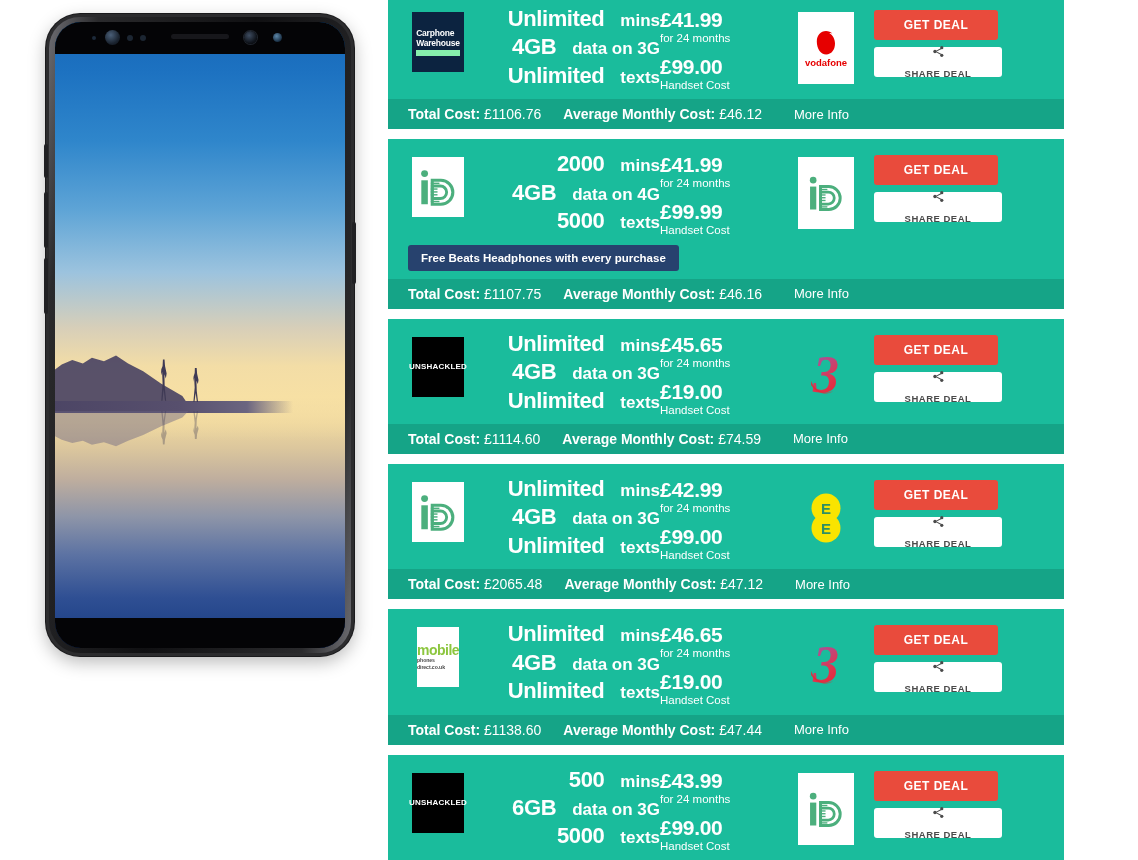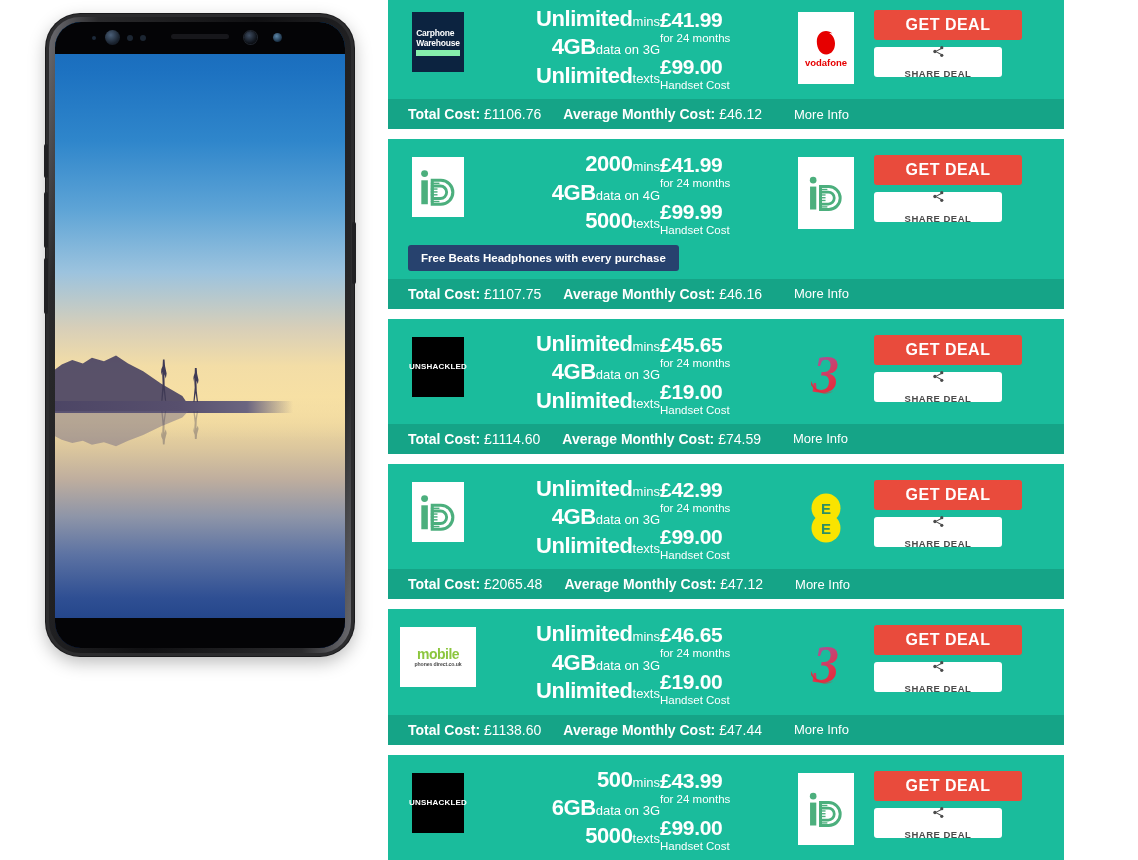--- a/index.html
+++ b/index.html
@@ -81,42 +81,42 @@
   .col-alloc { width:160px; flex:0 0 172px; padding-top:2px; }
   .col-price { width:118px; flex:0 0 118px; padding-top:2px; }
   .col-net { width:96px; flex:0 0 96px; display:flex; justify-content:center; padding-top:6px; }
   .col-cta { flex:1 1 auto; padding-top:4px; padding-right:14px; }
   .cpw { width:52px; height:60px; background:#0c2340; display:flex; align-items:center; justify-content:center; }
   .cpw-in { color:#fff; font-weight:bold; font-size:8.5px; line-height:10px; text-align:left;
             letter-spacing:-.2px; border-bottom:6px solid #86efac; padding-bottom:2px; }
   .idbox { width:52px; height:60px; background:#fff; display:flex; align-items:center; justify-content:center; }
   .unsh { width:52px; height:60px; background:#000; display:flex; align-items:center; justify-content:center; }
   .unsh span { color:#fff; font-weight:bold; font-size:8px; letter-spacing:.2px; }
-  .mpd { width:76px; height:60px; background:#fff; display:flex; flex-direction:column;
+  .mpd { width:42px; height:60px; background:#fff; display:flex; flex-direction:column;
          align-items:center; justify-content:center; }
   .mpd-a { color:#8cc63e; font-weight:bold; font-size:14px; line-height:14px; letter-spacing:-.5px; }
   .mpd-b { color:#4a4a4a; font-weight:bold; font-size:5.2px; line-height:7px; letter-spacing:-.1px; }
 
   
   .alloc-row { text-align:right; color:#fff; line-height:1.02; margin-bottom:6px; white-space:nowrap; }
   .alloc-v { font-size:22px; font-weight:bold; letter-spacing:-.4px; }
-  .alloc-u { font-size:13px; font-weight:normal; margin-left:0; }
+  .alloc-u { font-size:17px; font-weight:bold; margin-left:16px; }
 
   
   .price-v { color:#fff; font-size:21px; font-weight:bold; line-height:23px; letter-spacing:-.3px; }
   .price-s { color:#fff; font-size:11.5px; line-height:15px; margin-bottom:9px; }
   .price-s.last { margin-bottom:0; }
 
   
   .netw { width:56px; height:72px; display:flex; align-items:center; justify-content:center; }
   .net-white { background:#fff; }
 
   
-  .btn-get { display:block; width:148px; height:30px; background:#e94b3c; color:#fff;
-             border:none; border-radius:3px; font-size:16px; font-weight:bold;
+  .btn-get { display:block; width:124px; height:30px; background:#e94b3c; color:#fff;
+             border:none; border-radius:3px; font-size:12px; font-weight:bold;
              letter-spacing:.5px; cursor:pointer; font-family:"Liberation Sans", sans-serif;
              margin-bottom:7px; }
   .btn-share { display:flex; align-items:center; justify-content:center; gap:8px;
                width:128px; height:30px; background:#fff; color:#4a4a4a;
                border:none; border-radius:3px; font-size:9.5px; font-weight:bold;
                letter-spacing:.5px; cursor:pointer; font-family:"Liberation Sans", sans-serif;flex-direction:column; }
 
   
   .promo-wrap { padding:0 0 8px 20px; }
   .promo { display:inline-block; background:#27426e; color:#fff; font-size:11.5px;

